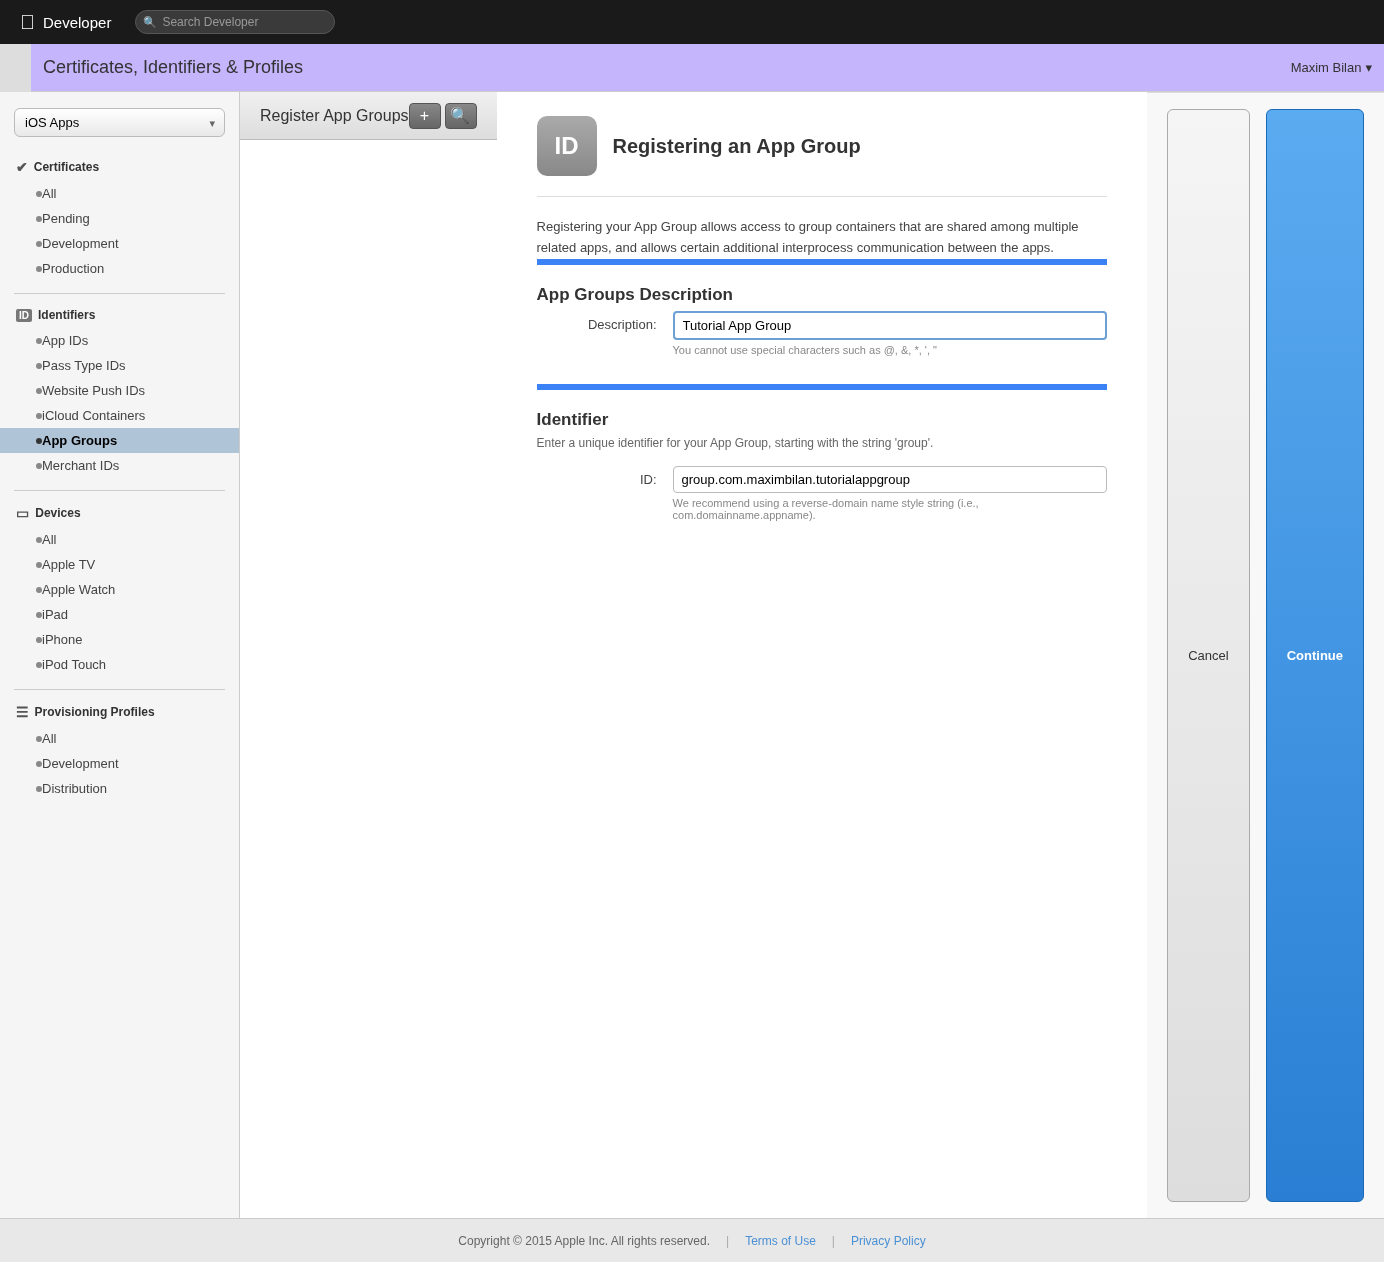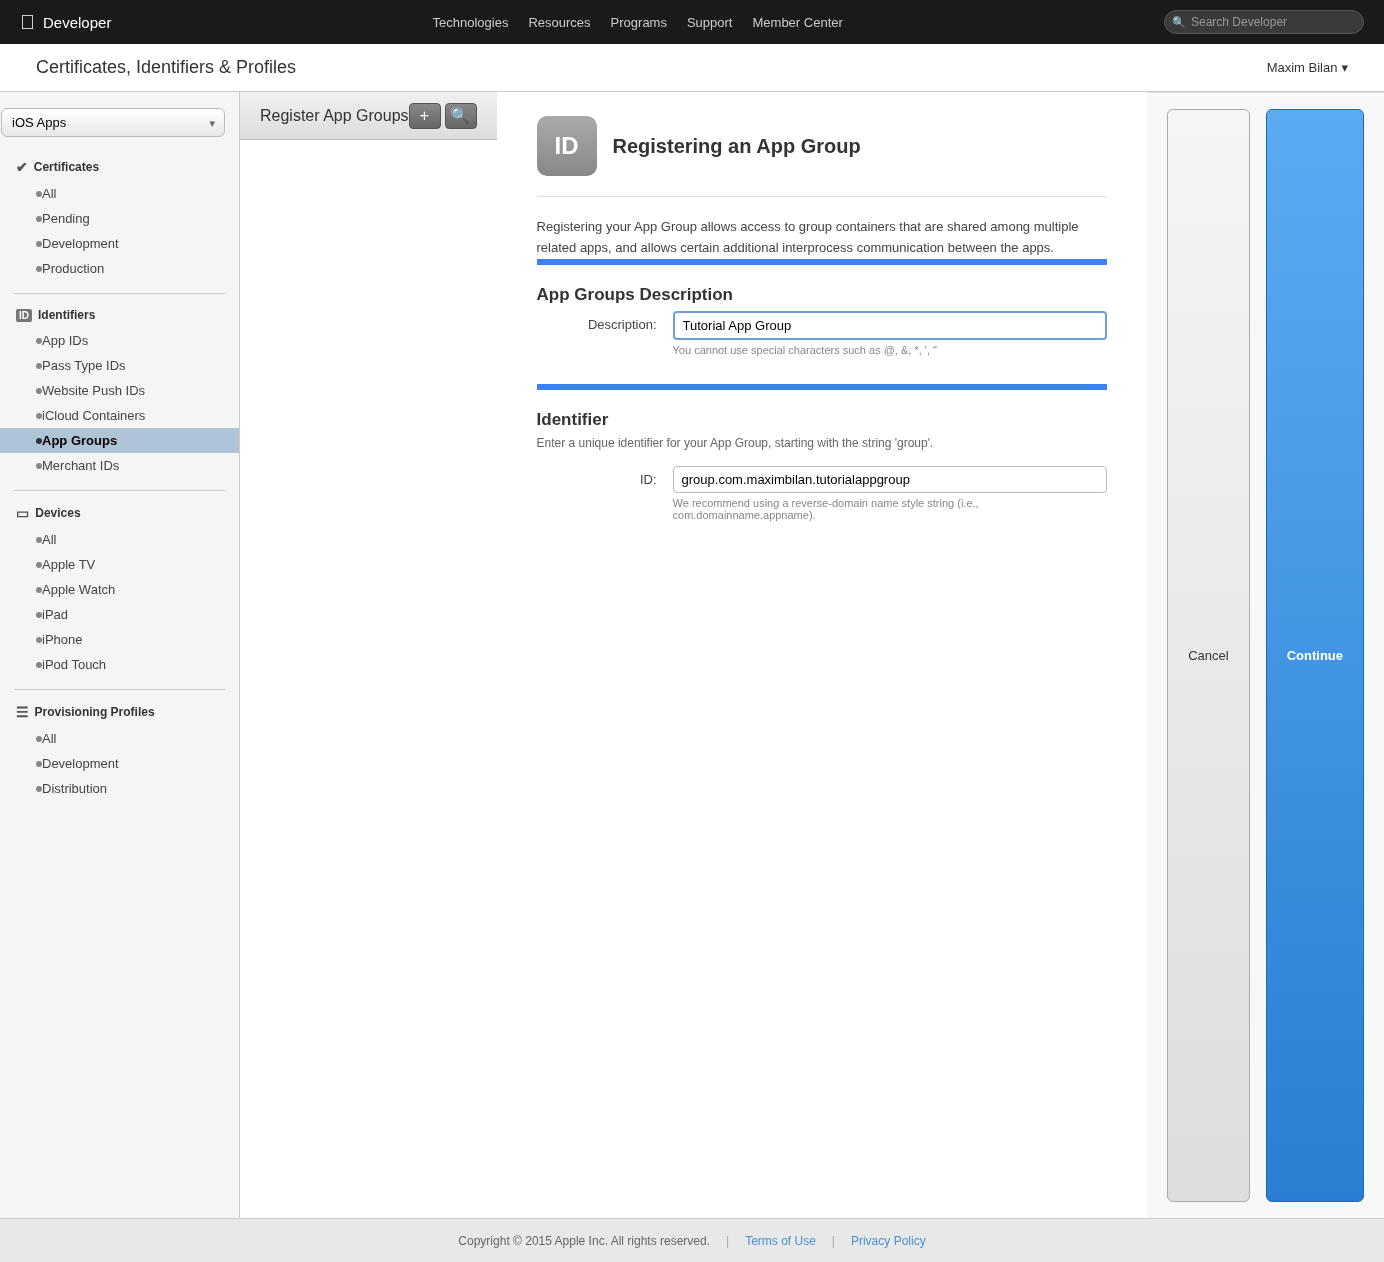--- a/index.html
+++ b/index.html
@@ -60,27 +60,28 @@
     #top-nav .search-box input::placeholder { color: #999; }
     #top-nav .search-box .search-icon-nav {
       position: absolute;
       left: 8px;
       color: #999;
       font-size: 11px;
     }
 
     
     #header-bar {
-      background: #ffffff;
+      background: #c4b5fd;
       border-bottom: 1px solid #ccc;
       display: flex;
       align-items: center;
       justify-content: space-between;
-      padding: 0 36px;
+      padding: 0 12px;
       height: 48px;
+      margin-left: 31px;
     }
     #header-bar .page-title {
       font-size: 18px;
       font-weight: 400;
       color: #333;
     }
     #header-bar .user-dropdown {
       display: flex;
       align-items: flex-end;
       gap: 4px;
@@ -98,21 +99,21 @@
 
     
     #sidebar {
       width: 240px;
       min-width: 240px;
       background: #f5f5f5;
       border-right: 1px solid #ccc;
       padding: 16px 0;
     }
     .sidebar-dropdown {
-      margin: 0 14px 16px 1px;
+      margin: 0 14px 16px 14px;
     }
     .sidebar-dropdown select {
       width: 100%;
       padding: 6px 10px;
       border: 1px solid #bbb;
       border-radius: 6px;
       background: linear-gradient(to bottom, #fff, #e8e8e8);
       font-size: 13px;
       appearance: none;
       cursor: pointer;
@@ -368,27 +369,20 @@
     }
     .footer-divider { color: #aaa; }
   </style>
 </head>
 <body>
 
 <nav id="top-nav">
   <div class="brand">
     <span class="apple-logo"></span>
     <span>Developer</span>
-  </div>
-  <div class="nav-links">
-    <a>Technologies</a>
-    <a>Resources</a>
-    <a>Programs</a>
-    <a>Support</a>
-    <a>Member Center</a>
   </div>
   <div class="search-box">
     <span class="search-icon-nav">🔍</span>
     <input type="text" placeholder="Search Developer" style="">
   </div>
 </nav>
 
 <div id="header-bar">
   <span class="page-title">Certificates, Identifiers &amp; Profiles</span>
   <div class="user-dropdown">

